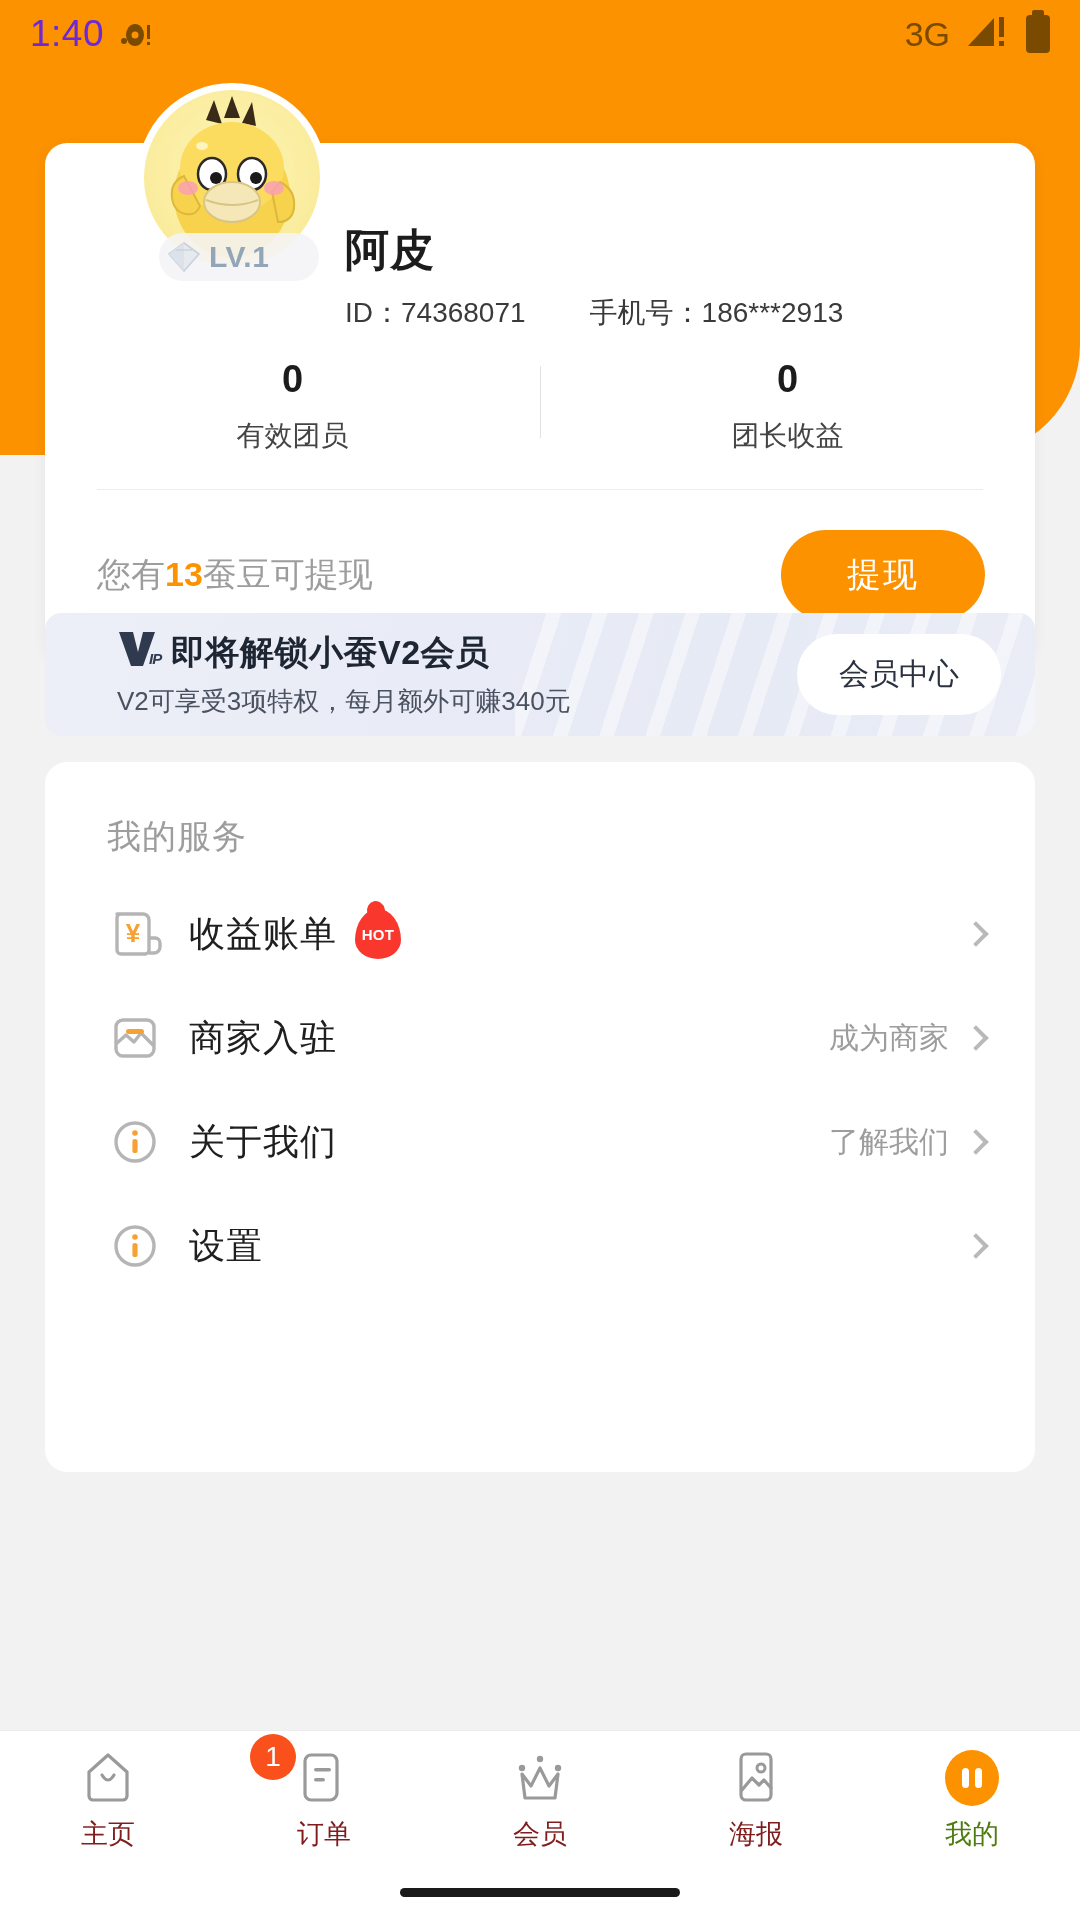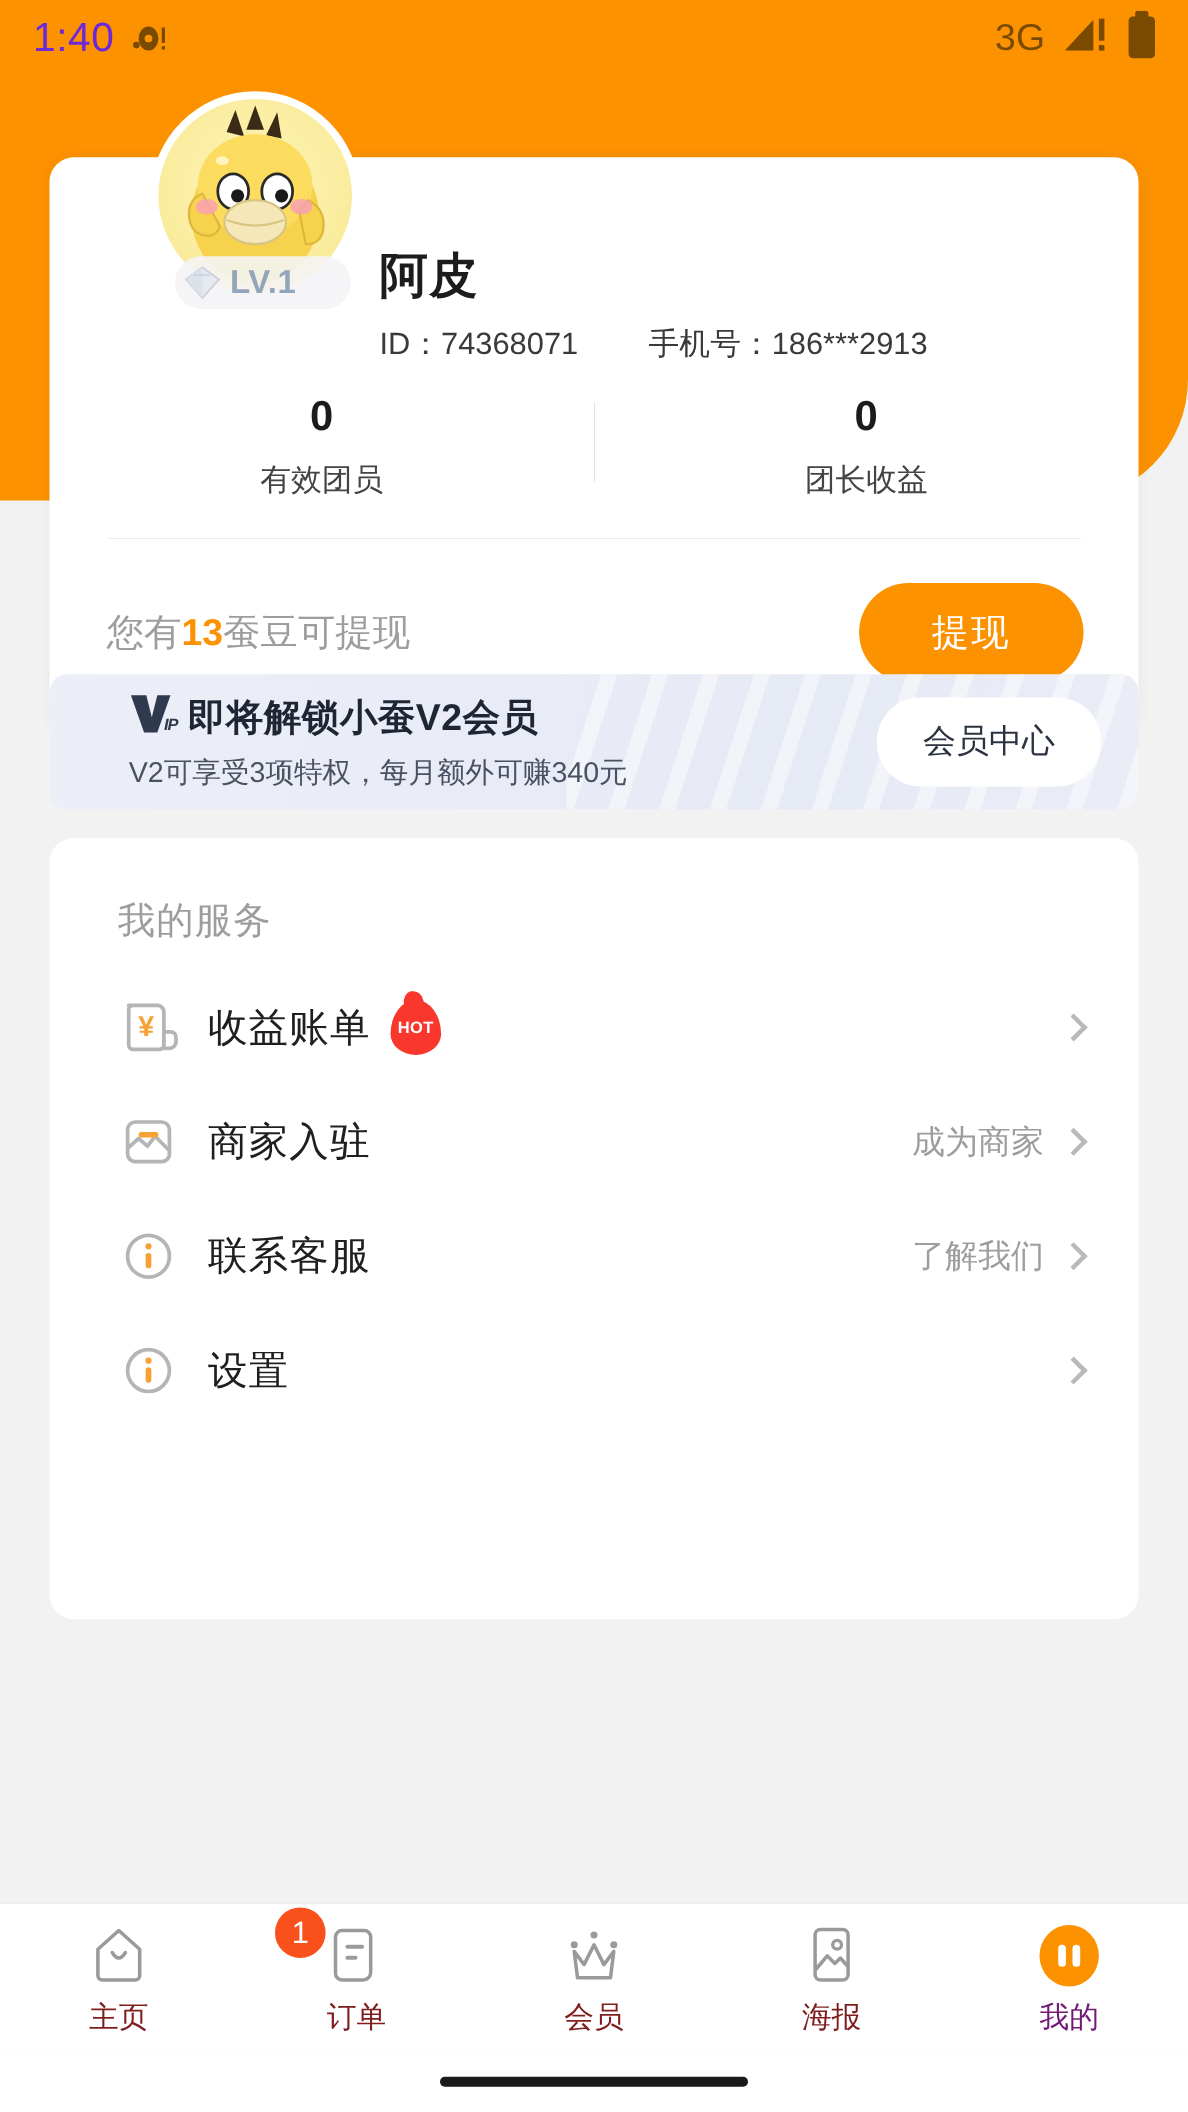--- a/index.html
+++ b/index.html
@@ -156,21 +156,21 @@
     position:absolute; bottom:56px; left:0; width:1080px; height:134px;
     background:#ffffff; display:flex; align-items:center;
     border-top:1px solid #ededed; z-index:4;
   }
   .nav-item {
     flex:1; display:flex; flex-direction:column; align-items:center; gap:10px;
     cursor:pointer; position:relative; padding-top:6px;
   }
   .nav-icon { width:54px; height:56px; position:relative; }
   .nav-label { font-size:27px; color:#7f1d1d; }
-  .nav-item.active .nav-label { color:#701a75; }
+  .nav-item.active .nav-label { color:#4d7c0f; }
   .nav-badge {
     position:absolute; top:-10px; left:34px; min-width:46px; height:46px;
     background:#f9501c; color:#fff; border-radius:50%;
     font-size:28px; display:flex; align-items:center; justify-content:center;
     z-index:3; font-weight:500;
   }
   .nav-active-circle {
     width:54px; height:56px; border-radius:50%; background:#fc9200;
     display:flex; align-items:center; justify-content:center; gap:6px;
   }
@@ -351,21 +351,21 @@
 
 
       <div class="svc-row">
         <span class="svc-icon">
           <svg width="56" height="56" viewBox="0 0 56 56">
             <circle cx="28" cy="28" r="19" fill="none" stroke="#b5b5b5" stroke-width="3.4"></circle>
             <circle cx="28" cy="19" r="2.8" fill="#f7a033"></circle>
             <rect x="25.4" y="25" width="5.2" height="14" rx="2.6" fill="#f7a033"></rect>
           </svg>
         </span>
-        <span class="svc-label">联系客服</span>
+        <span class="svc-label">关于我们</span>
         <span class="svc-right">
           <span class="svc-value">了解我们</span>
           <span class="chev"></span>
         </span>
       </div>
 
       <div class="svc-row">
         <span class="svc-icon">
           <svg width="56" height="56" viewBox="0 0 56 56">
             <circle cx="28" cy="28" r="19" fill="none" stroke="#b5b5b5" stroke-width="3.4"></circle>

